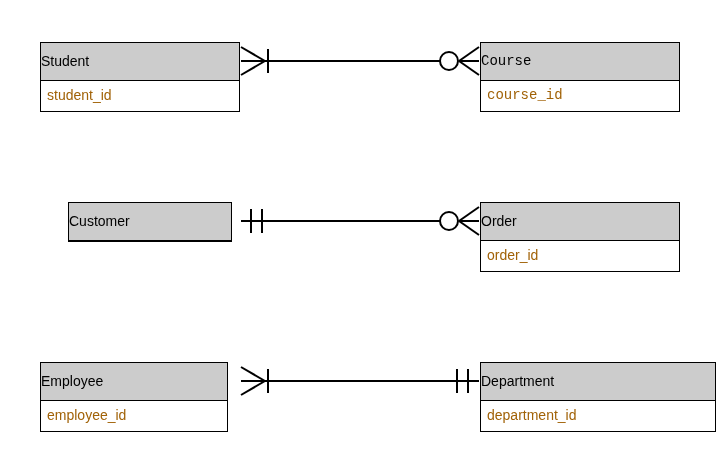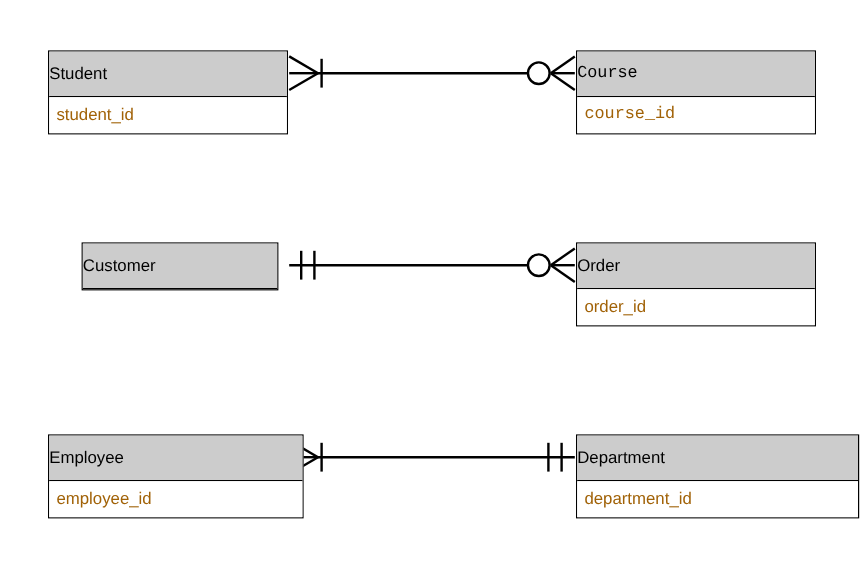--- a/index.html
+++ b/index.html
@@ -144,21 +144,21 @@
 
   <div class="entity-box" style="left:40px; top:202px; width:164px;margin-left:28px;">
     <div class="entity-header">Customer</div>
   </div>
 
   <div class="entity-box" style="left:480px; top:202px; width:200px;">
     <div class="entity-header">Order</div>
     <div class="entity-attr">order_id</div>
   </div>
 
-  <div class="entity-box" style="left:40px; top:362px; width:213px;">
+  <div class="entity-box" style="left:40px; top:362px; width:188px;">
     <div class="entity-header">Employee</div>
     <div class="entity-attr">employee_id</div>
   </div>
 
   <div class="entity-box" style="left:480px; top:362px; width:236px;">
     <div class="entity-header">Department</div>
     <div class="entity-attr">department_id</div>
   </div>
 
 </div>

